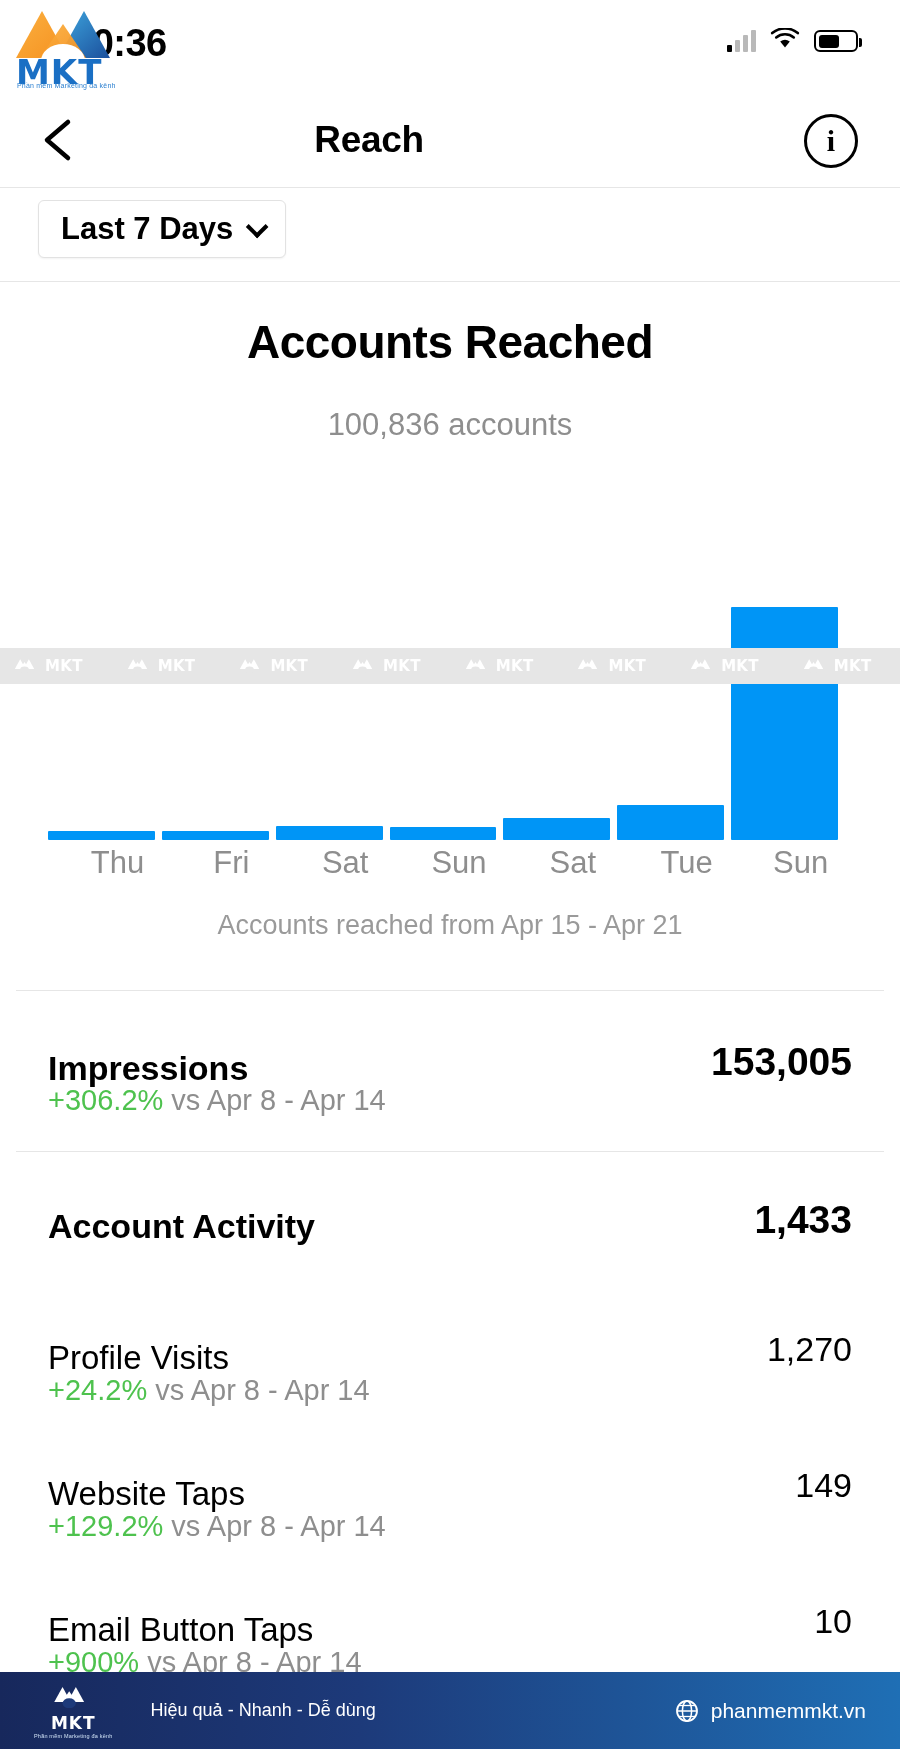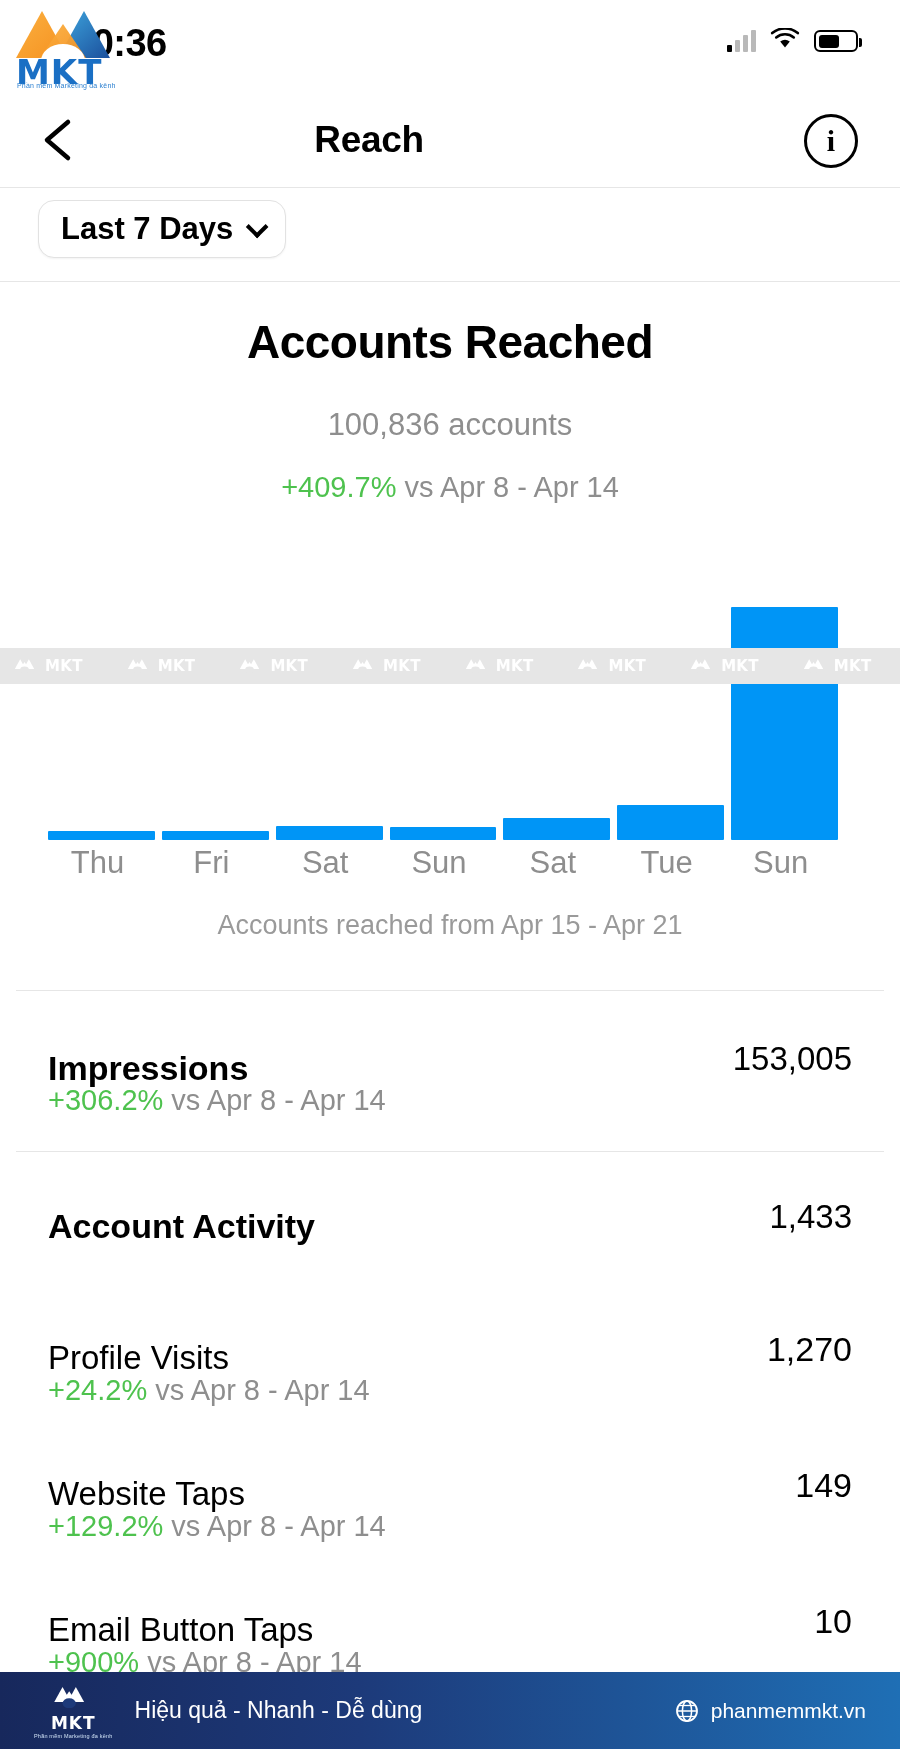--- a/index.html
+++ b/index.html
@@ -77,21 +77,21 @@
     font-size: 30px; font-weight: 700; font-family: "Liberation Serif", serif; color:#000;
   }
 
   .divider { position:absolute; left:16px; width: 868px; height:1px; background:#e6e6e6; }
   .divider.full { left:0; width: 900px; }
 
   
   .chip {
     position: absolute; left: 38px; top: 200px;
     height: 58px; padding: 0 22px;
-    border: 1.5px solid #e2e2e2; border-radius: 16px; background: #fff;
+    border: 1.5px solid #e2e2e2; border-radius: 6px; background: #fff;
     display:flex; align-items:center; gap: 14px;
     box-shadow: 0 1px 2px rgba(0,0,0,.05);
   }
   .chip-label { font-size: 31px; font-weight: 700; color:#000; }
   .chev { display:inline-block; width:16px; height:16px;
     border-right:4px solid #000; border-bottom:4px solid #000;
     transform: rotate(45deg) translateY(-3px); }
 
   
   .hero-title {
@@ -109,21 +109,21 @@
   .pos { color:#4ec24e; }
 
   
   .chart-area { position:absolute; left:0; top: 585px; width:900px; height: 255px; }
   .bars {
     position:absolute; left: 48px; bottom: 0; width: 790px; height: 241px;
     display:flex; align-items: flex-end; gap: 7px;
   }
   .bar { flex: 1; background: #0095f6; border-radius: 1px; }
   .xlabels {
-    position:absolute; left: 44px; top: 845px; width: 790px;
+    position:absolute; left: 64px; top: 845px; width: 790px;
     display:flex; gap: 7px;
   }
   .xlabels span { flex:1; text-align:center; font-size: 31px; color:#8e8e8e; }
   .chart-caption {
     position:absolute; left:0; top: 910px; width:900px; text-align:center;
     font-size: 27px; color:#9a9a9a;
   }
 
   
   .wm-strip {
@@ -138,39 +138,39 @@
 
   
   .row { position:absolute; left:0; width:900px; }
   .row .r-name {
     position:absolute; left: 48px; top: 9px;
     font-size: 34px; font-weight: 700; color:#000;
   }
   .row.sub .r-name { font-weight: 400; font-size: 33px; }
   .row .r-val {
     position:absolute; right: 48px; top: 0;
-    font-size: 33px; font-weight: 400; color:#000;
+    font-size: 39px; font-weight: 700; color:#000;
   }
   .row.sub .r-val { font-weight: 400; font-size: 34px; }
   .row .r-delta {
     position:absolute; left: 48px; top: 44px;
     font-size: 29px; color:#8e8e8e;text-align:right;
   }
 
   
   .footer {
     position:absolute; left:0; bottom:0; width:900px; height: 77px;
     background: linear-gradient(90deg,#17285c 0%,#1d3a7a 40%,#1f6fb5 100%);
     display:flex; align-items:center; z-index: 9;
   }
   .f-logo { display:flex; flex-direction:column; align-items:center; margin-left: 34px; }
   .f-word { font-size: 17px; font-weight: 800; color:#fff; font-family:"DejaVu Sans", sans-serif;
             letter-spacing:1px; margin-top:1px; }
   .f-sub { font-size: 5.5px; color:#cfe1f5; letter-spacing:.2px; white-space:nowrap; }
-  .f-slogan { margin-left: 22px; font-size: 23px; color:#fff; }
+  .f-slogan { margin-left: 38px; font-size: 18px; color:#fff; }
   .f-right { margin-left:auto; margin-right: 34px; display:flex; align-items:center; gap:12px; }
   .f-url { font-size: 21px; color:#fff; }
   .globe { width:24px; height:24px; }
 </style>
 </head>
 <body>
 
 <div id="screen">
 
   <div class="statusbar">
@@ -230,23 +230,20 @@
   <div class="divider full" style="top:187px"></div>
 
   <div class="chip">
     <span class="chip-label">Last 7 Days</span>
     <span class="chev"></span>
   </div>
   <div class="divider full" style="top:281px"></div>
 
   <div class="hero-title">Accounts Reached</div>
   <div class="hero-sub">100,836 accounts</div>
-  <div class="hero-delta">
-    <span class="pos">+409.7%</span><span> vs Apr 8 - Apr 14</span>
-  </div>
 
   <div class="chart-area">
     <div class="bars" id="bars">
         <div class="bar" title="Thu: 2300" style="height: 8.79841px;"></div>
         <div class="bar" title="Fri: 2300" style="height: 8.79841px;"></div>
         <div class="bar" title="Sat: 3600" style="height: 13.7714px;"></div>
         <div class="bar" title="Sun: 3400" style="height: 13.0063px;"></div>
         <div class="bar" title="Mon: 5700" style="height: 21.8048px;"></div>
         <div class="bar" title="Tue: 9200" style="height: 35.1937px;"></div>
         <div class="bar" title="Wed: 61000" style="height: 233.349px;"></div>

